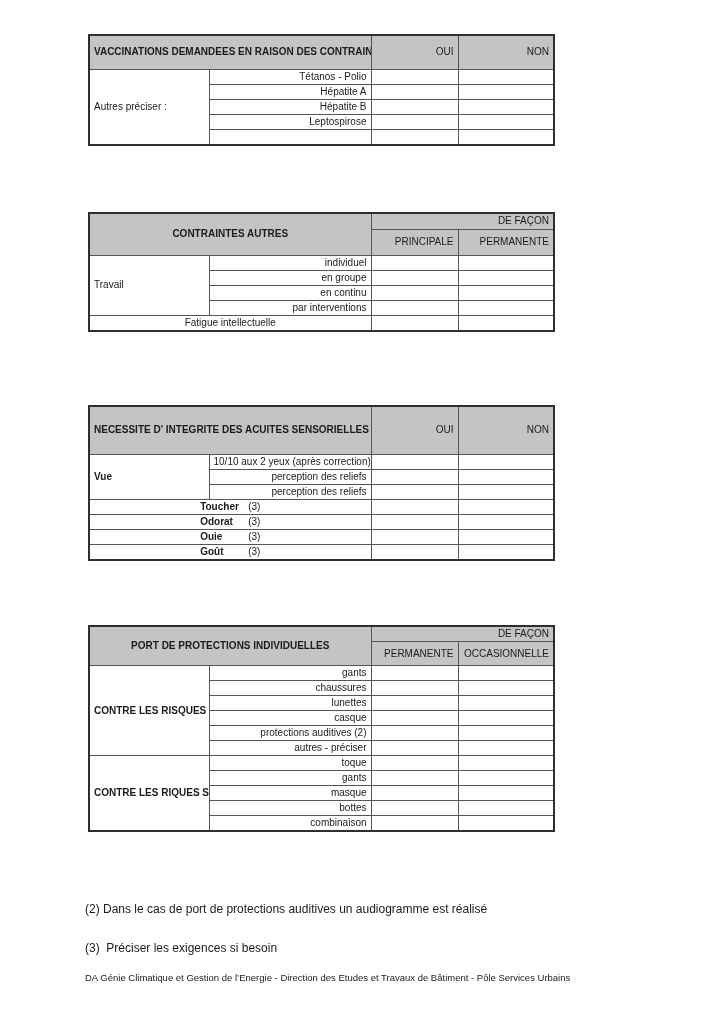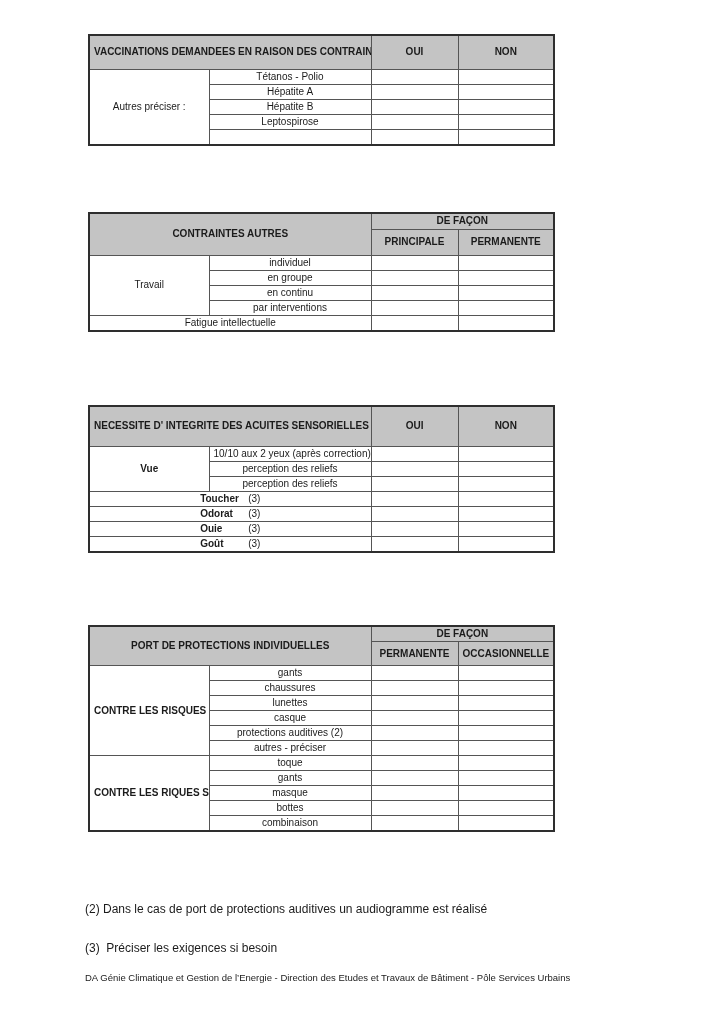--- a/index.html
+++ b/index.html
@@ -17,27 +17,27 @@
     border:1px solid var(--border-inner,#555555);
     font-size:10px;line-height:12px;height:14px;
     padding:0 4px;overflow:hidden;white-space:nowrap;
     vertical-align:middle;
   }
   td.gray{background:var(--header-bg,#c4c4c4);}
   td.title{
     font-weight:bold;text-align:center;font-size:10.5px;line-height:13px;
     white-space:normal;padding:2px 8px;
   }
-  td.colhead{font-weight:bold;text-align:center;font-size:10px;padding:0 2px;}
-  td.lbl{text-align:center;padding:0 2px 0 4px;}
-  td.groupc{text-align:center;}
+  td.colhead{font-weight:normal;text-align:right;font-size:10px;padding:0 2px;}
+  td.lbl{text-align:right;padding:0 2px 0 4px;}
+  td.groupc{text-align:left;}
   td.groupb{font-weight:bold;text-align:center;white-space:normal;line-height:12px;}
   td.centerlbl{text-align:center;}
   td.autres{
-    vertical-align:bottom;text-align:center;font-size:8.5px;
+    vertical-align:bottom;text-align:left;font-size:8.5px;
     padding:0 3px 4px 0;
     margin-top:9px;
   }
   .sense{display:flex;justify-content:center;}
   .sense .sname{font-weight:bold;width:48px;text-align:left;}
   .sense .snote{font-weight:normal;}
   .footnote{
     position:absolute;left:85px;font-size:12px;line-height:12px;
     white-space:pre-wrap;color:#1b1b1b;
   }
@@ -142,21 +142,21 @@
     </table>
 
   <table class="t" style="top:405px;">
     <colgroup>
         <col style="width:120px">
         <col style="width:162px">
         <col style="width:87px">
         <col style="width:96px">
       </colgroup>
     <tbody>
-        <tr style="height:40px">
+        <tr style="height:48px">
       <td colspan="2" class="gray title">NECESSITE D' INTEGRITE DES ACUITES SENSORIELLES</td>
       <td class="gray colhead">OUI</td>
       <td class="gray colhead">NON</td>
     </tr>
     <tr>
       <td rowspan="3" class="groupc" style="font-weight:bold">Vue</td>
       <td class="lbl">10/10 aux 2 yeux (après correction)</td>
       <td class="ans"></td>
       <td class="ans"></td>
     </tr>

